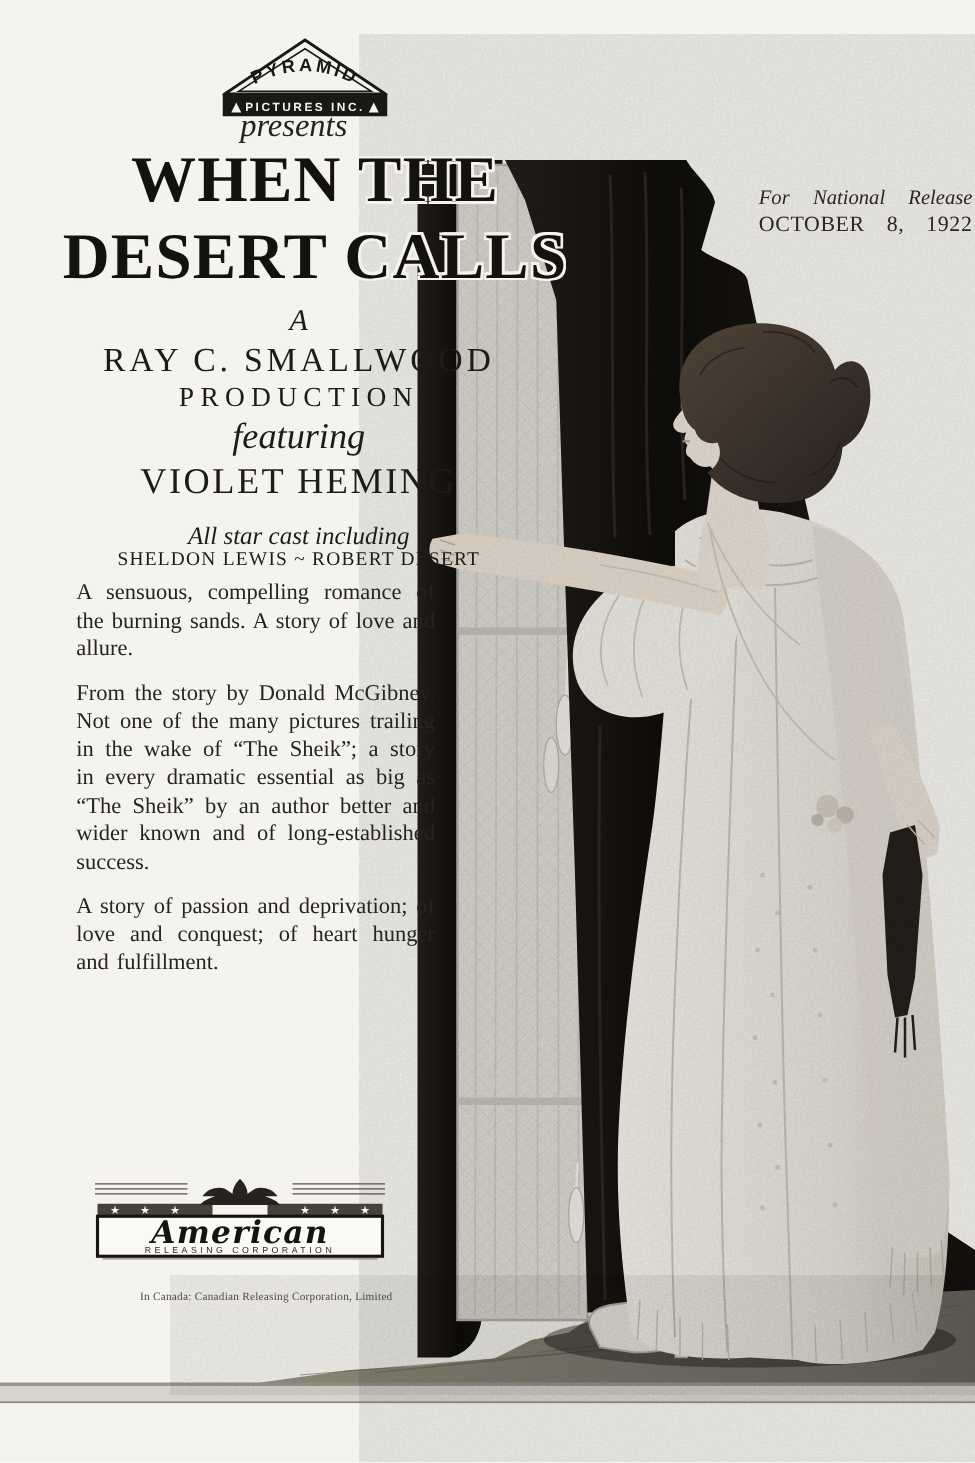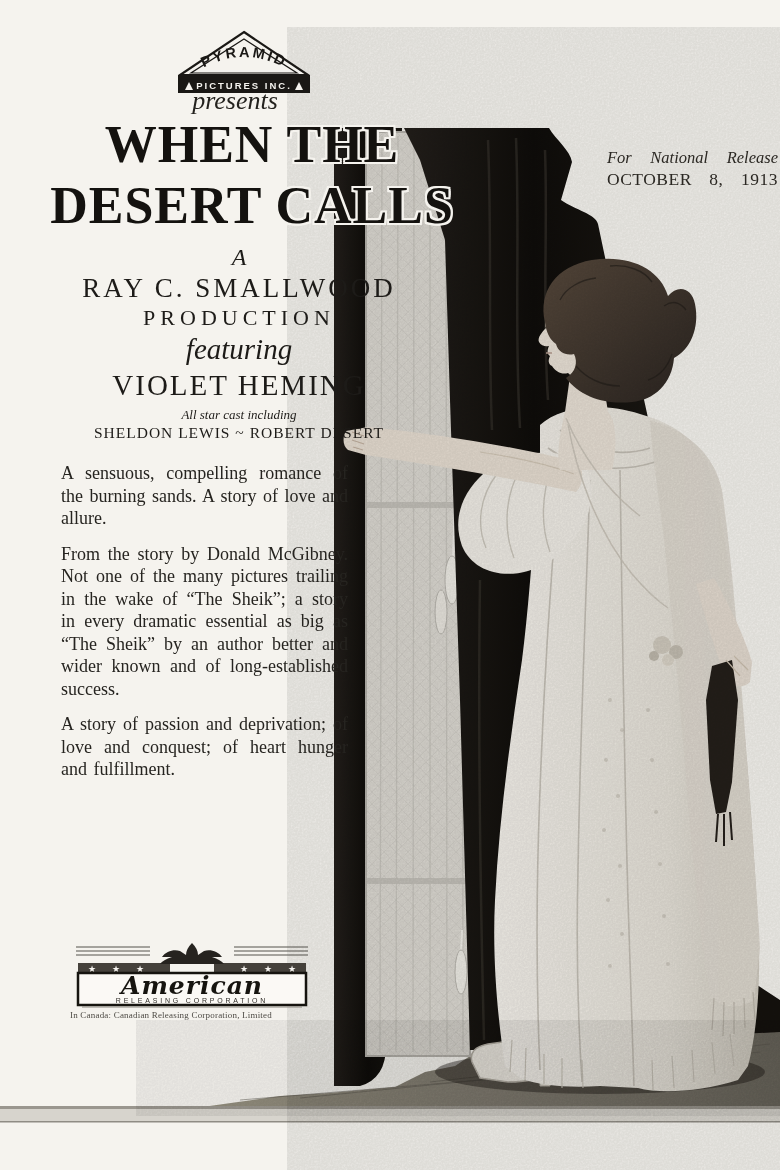--- a/index.html
+++ b/index.html
@@ -27,33 +27,33 @@
   .release .pair + .pair { margin-top:10px; }
   .release .lbl { font-style:italic; font-size:16.5px; line-height:21px; text-align:justify; text-align-last:justify; }
   .release .date { font-size:17.5px; line-height:22px; letter-spacing:.5px; text-align:justify; text-align-last:justify; }
 
   .credits { position:absolute; left:40px; top:244px; width:398px; text-align:center; color:#1d1b18; z-index:3; }
   .credits .a { font-style:italic; font-size:24px; line-height:26px; }
   .credits .producer { font-size:27px; letter-spacing:3px; line-height:33px; margin-top:2px; }
   .credits .production { font-size:22px; letter-spacing:5px; line-height:26px; }
   .credits .featuring { font-style:italic; font-size:29px; line-height:37px; }
   .credits .star { font-size:29px; letter-spacing:2px; line-height:34px; }
-  .credits .cast-note { font-style:italic; font-size:13px; line-height:17px; margin-top:4px; }
+  .credits .cast-note { font-style:italic; font-size:20px; line-height:17px; margin-top:19px; }
   .credits .cast { font-size:15.5px; letter-spacing:1px; line-height:19px; }
 
   .body-copy {
     position:absolute; left:61px; top:462px; width:291px; z-index:3;
     font-size:18px; line-height:22.5px; text-align:justify;
     color:#262420; word-spacing:2px;
   }
   .body-copy p { margin:0 4px 13px 0; }
 
   .arc-logo { position:absolute; left:76px; top:942px; z-index:3; }
   .canada {
-    position:absolute; left:70px; top:1010px; width:244px; text-align:left;
+    position:absolute; left:70px; top:1032px; width:244px; text-align:right;
     font-size:9px; letter-spacing:.2px; color:#4e4b45; z-index:3;
   }
 </style>
 </head>
 <body>
 
 <div class="page">
 
   <svg class="photo-svg" width="780" height="1170" viewBox="0 0 780 1170" aria-hidden="true">
     <defs>
@@ -238,21 +238,21 @@
 
   <div class="presents">presents</div>
 
   <h1 class="title"><span>WHEN THE</span><br>
     <span>DESERT CALLS</span>
   </h1>
 
   <div class="release">
     <div class="pair">
       <div class="lbl">For National Release</div>
-      <div class="date">OCTOBER 8, 1913</div>
+      <div class="date">OCTOBER 8, 1922</div>
     </div>
   </div>
 
   <div class="credits">
     <div class="a">A</div>
     <div class="producer">RAY C. SMALLWOOD</div>
     <div class="production">PRODUCTION</div>
     <div class="featuring">featuring</div>
     <div class="star">VIOLET HEMING</div>
     <div class="cast-note">All star cast including</div>

